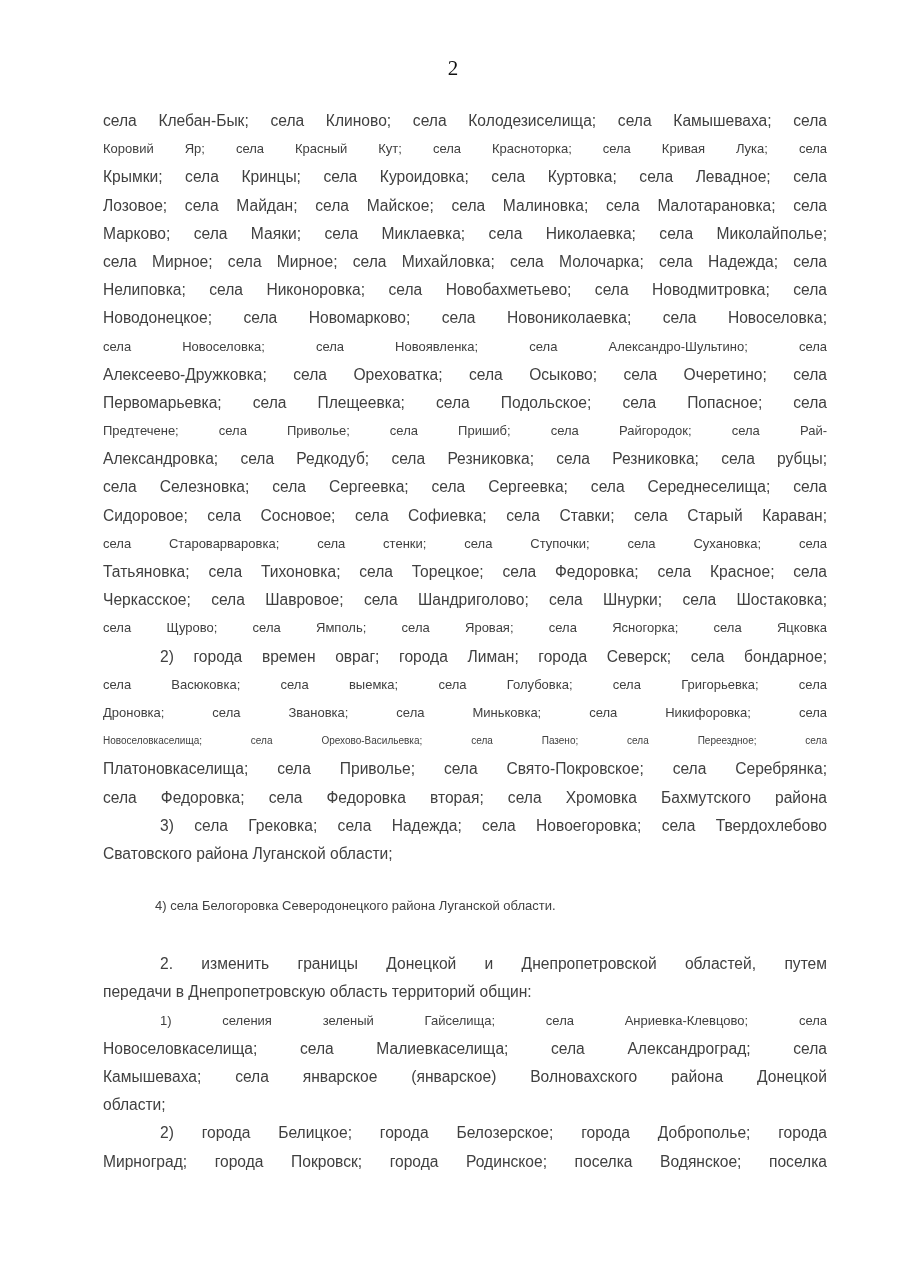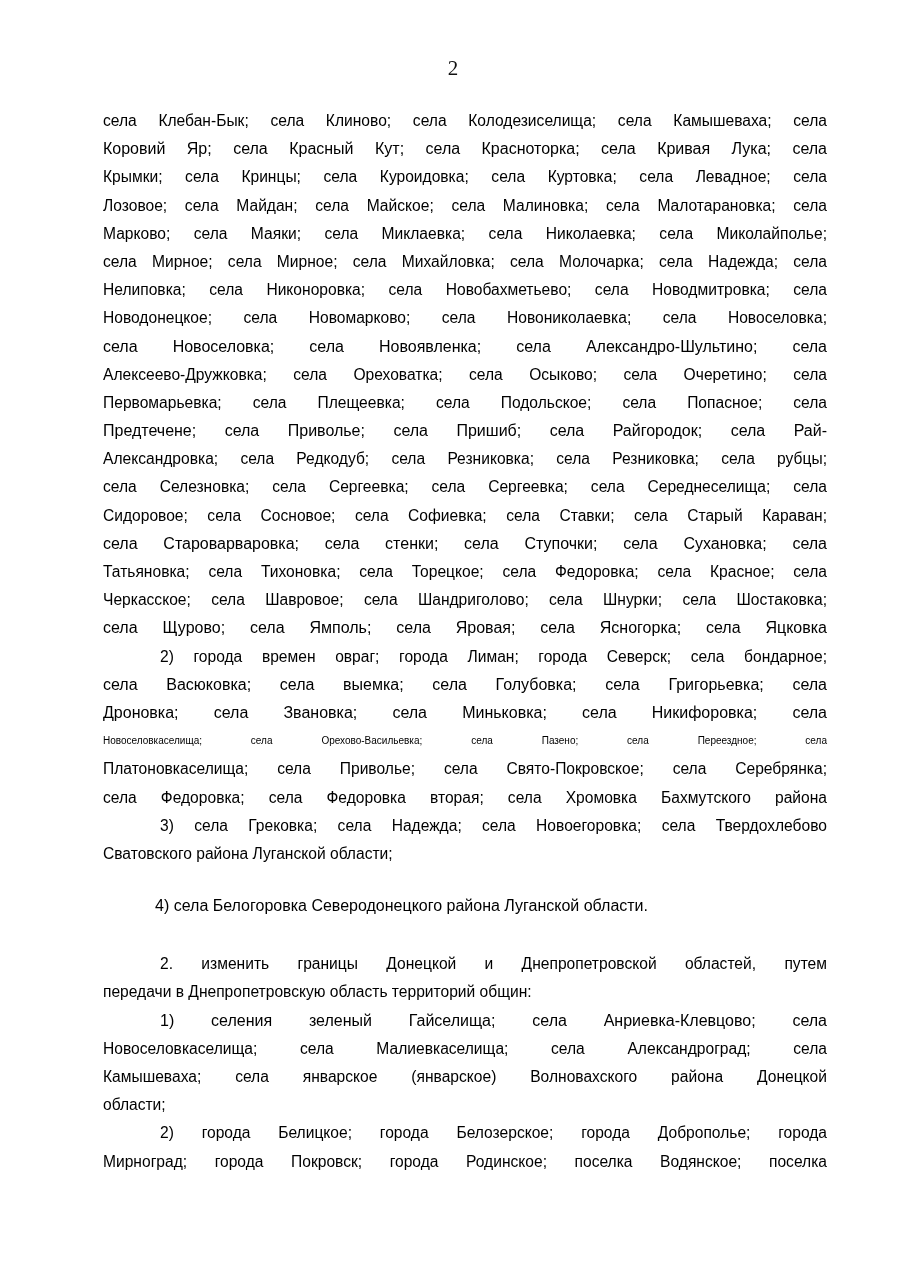--- a/index.html
+++ b/index.html
@@ -5,29 +5,29 @@
     html, body { margin: 0; padding: 0; background: #ffffff; }
     body { width: 906px; height: 1280px; position: relative; overflow: hidden; }
     .page { position: absolute; left: 0; top: 0; width: 906px; height: 1280px; background: #fff; }
     .page-number {
       position: absolute; top: 56px; left: 0; width: 906px; text-align: center;
       font-family: "Liberation Serif", serif; font-size: 21px; color: #111;
     }
     .lines { position: absolute; left: 103px; top: 107px; width: 724px; }
     .line {
       font-family: "Liberation Sans", sans-serif;
-      color: #000000;
+      color: #404040;
       white-space: nowrap;
       height: 28.2px;
       line-height: 28.2px;
       font-size: 15.6px;
       text-align: justify;
       text-align-last: justify;
     }
-    .line.big { font-size: 16px; }
+    .line.big { font-size: 13px; }
     .line.small { font-size: 10px; }
     .line.last { text-align-last: left; }
     .line.indent { padding-left: 57px; }
     .line.indent-sm { padding-left: 52px; margin-top: 24px; }
     .gap { height: 30px; }
   </style>
 </head>
 <body>
 
 <div class="page">

